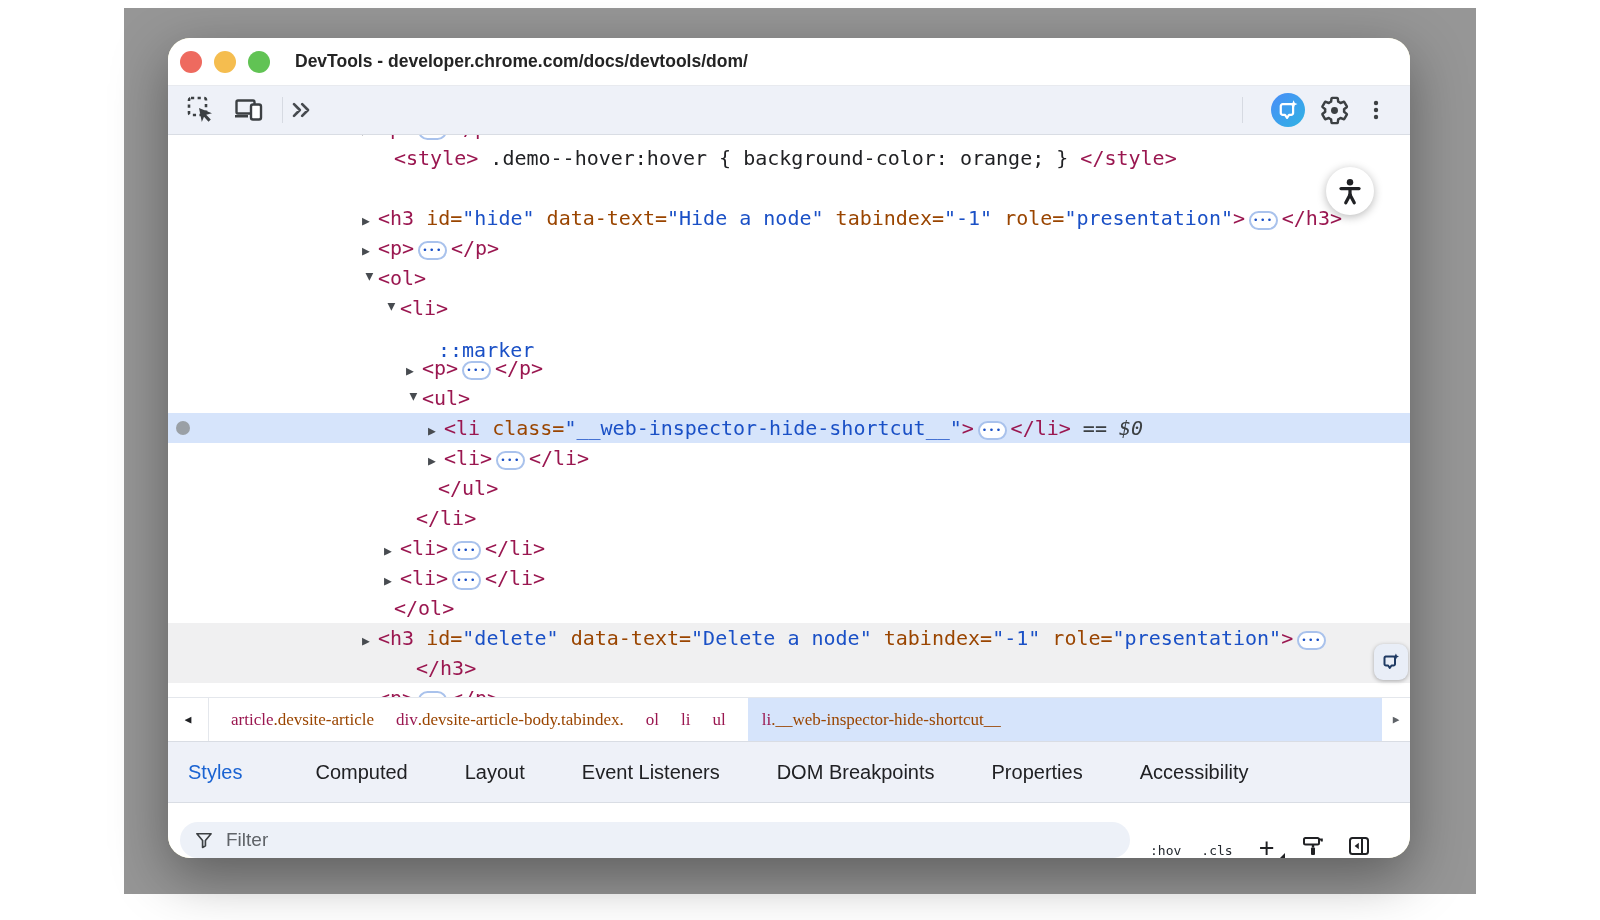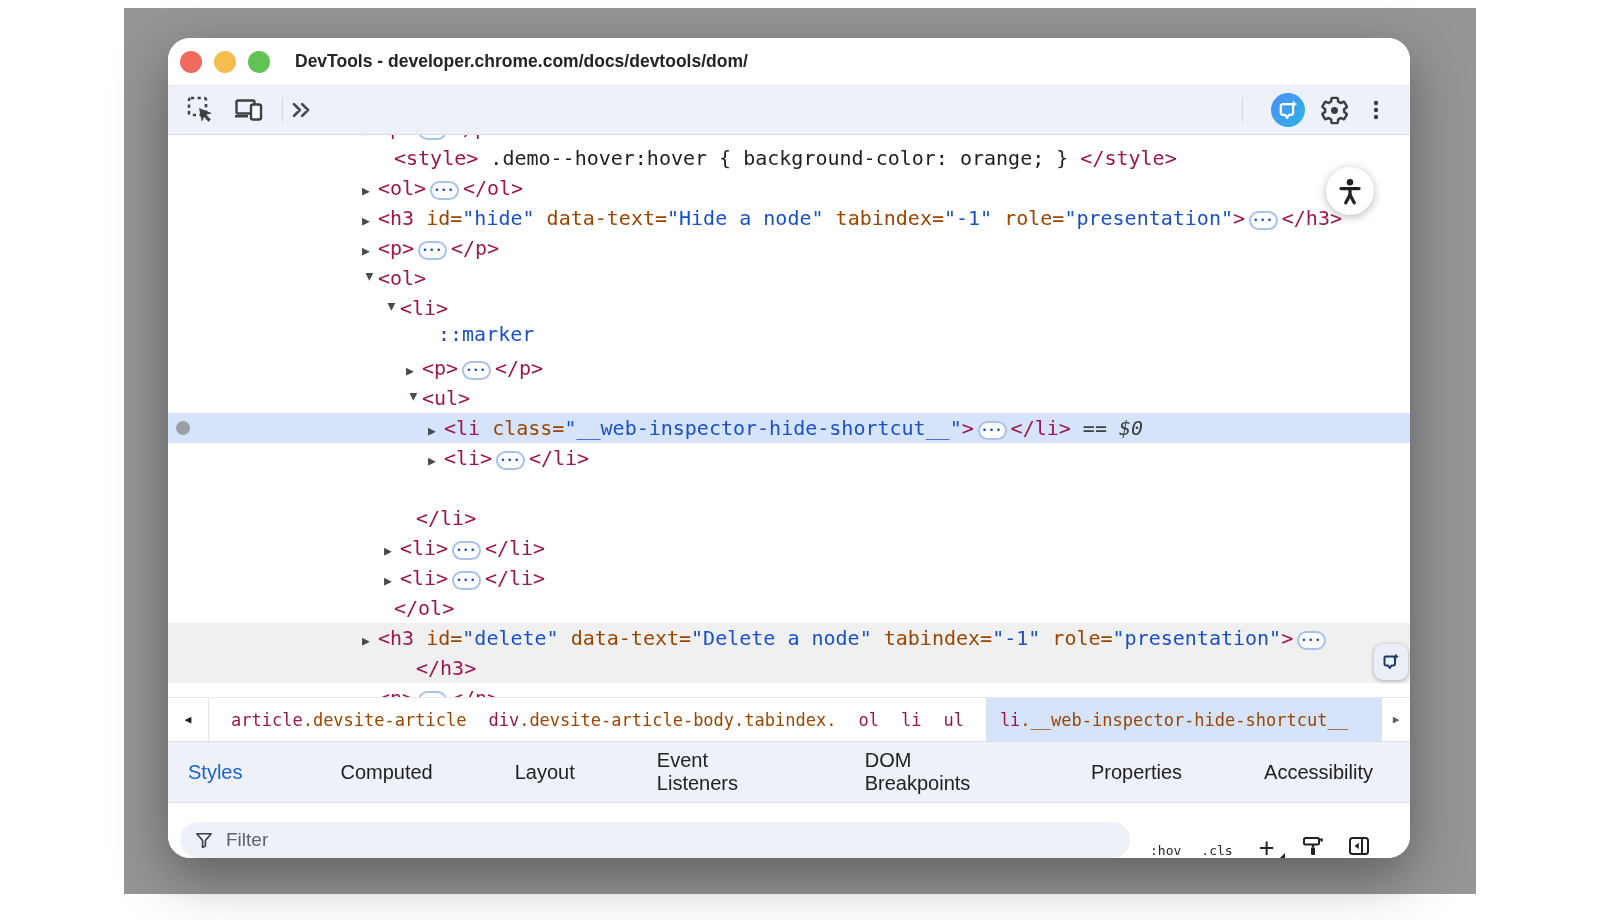--- a/index.html
+++ b/index.html
@@ -56,31 +56,31 @@
   .a11y-fab{position:absolute;left:1158px;top:129px;width:48px;height:48px;border-radius:50%;background:#fff;
     box-shadow:0 2px 10px rgba(0,0,0,.28);display:flex;align-items:center;justify-content:center;z-index:5;}
   .scroll-fab{position:absolute;left:1206px;top:606px;width:34px;height:36px;border-radius:9px;background:#e9eef7;
     box-shadow:0 1px 4px rgba(0,0,0,.3);display:flex;align-items:center;justify-content:center;z-index:5;}
 
   
   .crumbs{position:absolute;left:0;top:659px;width:100%;height:44px;box-sizing:border-box;background:#fff;
     border-top:1px solid #e4e7ec;display:flex;align-items:stretch;font-family:"DejaVu Sans Mono",monospace;font-size:17px;}
   .crumb-btn{width:40px;display:flex;align-items:center;justify-content:center;background:#fff;border-right:1px solid #e4e7ec;font-size:11px;color:#202124;}
   .crumb-btn.right{width:28px;border-right:none;border-left:none;color:#5f6368;}
-  .crumb-strip{flex:1;display:flex;align-items:stretch;overflow:hidden;}
+  .crumb-strip{flex:1;display:flex;align-items:stretch;overflow:hidden;font-family:Liberation Serif, serif;}
   .crumb{display:flex;align-items:center;margin-right:22px;white-space:nowrap;}
   .crumb:first-child{margin-left:22px;}
   .crumb .ctag{color:var(--c-tag,#9a1750);}
   .crumb .ccls{color:var(--c-attr_name,#9a4500);}
   .crumb.sel{background:var(--c-selection_bg,#d6e4fb);flex:1;margin-right:0;padding-left:14px;}
 
   
   .tabs2{position:absolute;left:0;top:703px;width:100%;height:62px;box-sizing:border-box;
     background:var(--c-toolbar_bg,#eef1f8);border-top:1px solid var(--c-line,#d9dde4);border-bottom:1px solid var(--c-line,#d9dde4);
-    display:flex;align-items:center;padding-bottom:0;gap:25px;}
+    display:flex;align-items:center;padding-bottom:0;}
   .ptab{position:relative;height:100%;display:flex;align-items:center;padding:0 20px;margin-right:17px;
     font-size:20px;color:var(--c-text,#202124);}
   .ptab.sel{color:var(--c-accent,#1a63d2);padding-right:33px;margin-right:20px;}
   .ptab.sel::after{content:"";position:absolute;left:0;right:0;bottom:-12px;height:7px;
     background:var(--c-accent,#1a63d2);border-radius:0 8px 0 0;}
 
   
   .filterbar{position:absolute;left:0;top:765px;width:100%;height:55px;background:#fff;display:flex;align-items:flex-end;}
   .fpill{margin-left:12px;width:950px;height:36px;border-radius:18px;background:#edf1f8;display:flex;align-items:center;padding:0 14px;box-sizing:border-box;}
   .fpill input{border:none;outline:none;background:transparent;font-size:19px;margin-left:10px;flex:1;
@@ -153,30 +153,30 @@
             <circle cx="12" cy="12" r="2.2" fill="#3c4043"></circle>
             <circle cx="12" cy="19" r="2.2" fill="#3c4043"></circle>
         </svg>
       </span>
     </div>
   </div>
 
   <div class="dom" id="dom-rows">
       <div class="row" style="top: -22px; padding-left: 194px;"><span class="arr">▶</span><span class="tk-tag">&lt;p&gt;</span><span class="pill">•••</span><span class="tk-tag">&lt;/p&gt;</span></div>
       <div class="row" style="top: 8px; padding-left: 210px;"><span class="arr"></span><span class="tk-tag">&lt;style&gt;</span><span class="tk-txt"> .demo--hover:hover { background-color: orange; } </span><span class="tk-tag">&lt;/style&gt;</span></div>
-      <div class="row" style="top: 38px; padding-left: 194px;"><span class="arr">▶</span><span class="tk-tag">&lt;ol&gt;</span><span class="pill">•••</span><span class="tk-tag">&lt;/ol&gt;</span></div>
       <div class="row" style="top: 68px; padding-left: 194px;"><span class="arr">▶</span><span class="tk-tag">&lt;h3</span><span class="tk-attr"> id=</span><span class="tk-val">"hide"</span><span class="tk-attr"> data-text=</span><span class="tk-val">"Hide a node"</span><span class="tk-attr"> tabindex=</span><span class="tk-val">"-1"</span><span class="tk-attr"> role=</span><span class="tk-val">"presentation"</span><span class="tk-tag">&gt;</span><span class="pill">•••</span><span class="tk-tag">&lt;/h3&gt;</span></div>
       <div class="row" style="top: 98px; padding-left: 194px;"><span class="arr">▶</span><span class="tk-tag">&lt;p&gt;</span><span class="pill">•••</span><span class="tk-tag">&lt;/p&gt;</span></div>
       <div class="row" style="top: 128px; padding-left: 194px;"><span class="arr down">▶</span><span class="tk-tag">&lt;ol&gt;</span></div>
       <div class="row" style="top: 158px; padding-left: 216px;"><span class="arr down">▶</span><span class="tk-tag">&lt;li&gt;</span></div>
-      <div class="row" style="top: 184px; padding-left: 254px;"><span class="arr"></span><span class="tk-pseudo">::marker</span></div>
+      <div class="row" style="top: 200px; padding-left: 254px;"><span class="arr"></span><span class="tk-pseudo">::marker</span></div>
       <div class="row" style="top: 218px; padding-left: 238px;"><span class="arr">▶</span><span class="tk-tag">&lt;p&gt;</span><span class="pill">•••</span><span class="tk-tag">&lt;/p&gt;</span></div>
       <div class="row" style="top: 248px; padding-left: 238px;"><span class="arr down">▶</span><span class="tk-tag">&lt;ul&gt;</span></div>
       <div class="row sel" style="top: 278px; padding-left: 260px;"><span class="dot"></span><span class="arr">▶</span><span class="tk-tag">&lt;li</span><span class="tk-attr"> class=</span><span class="tk-val">"__web-inspector-hide-shortcut__"</span><span class="tk-tag">&gt;</span><span class="pill">•••</span><span class="tk-tag">&lt;/li&gt;</span><span class="tk-eq"> == </span><span class="tk-var">$0</span></div>
       <div class="row" style="top: 308px; padding-left: 260px;"><span class="arr">▶</span><span class="tk-tag">&lt;li&gt;</span><span class="pill">•••</span><span class="tk-tag">&lt;/li&gt;</span></div>
+      <div class="row" style="top: 338px; padding-left: 254px;"><span class="arr"></span><span class="tk-tag">&lt;/ul&gt;</span></div>
       <div class="row" style="top: 368px; padding-left: 232px;"><span class="arr"></span><span class="tk-tag">&lt;/li&gt;</span></div>
       <div class="row" style="top: 398px; padding-left: 216px;"><span class="arr">▶</span><span class="tk-tag">&lt;li&gt;</span><span class="pill">•••</span><span class="tk-tag">&lt;/li&gt;</span></div>
       <div class="row" style="top: 428px; padding-left: 216px;"><span class="arr">▶</span><span class="tk-tag">&lt;li&gt;</span><span class="pill">•••</span><span class="tk-tag">&lt;/li&gt;</span></div>
       <div class="row" style="top: 458px; padding-left: 210px;"><span class="arr"></span><span class="tk-tag">&lt;/ol&gt;</span></div>
       <div class="row hov" style="top: 488px; padding-left: 194px;"><span class="arr">▶</span><span class="tk-tag">&lt;h3</span><span class="tk-attr"> id=</span><span class="tk-val">"delete"</span><span class="tk-attr"> data-text=</span><span class="tk-val">"Delete a node"</span><span class="tk-attr"> tabindex=</span><span class="tk-val">"-1"</span><span class="tk-attr"> role=</span><span class="tk-val">"presentation"</span><span class="tk-tag">&gt;</span><span class="pill">•••</span></div>
       <div class="row hov" style="top: 518px; padding-left: 232px;"><span class="arr"></span><span class="tk-tag">&lt;/h3&gt;</span></div>
       <div class="row" style="top: 548px; padding-left: 194px;"><span class="arr">▶</span><span class="tk-tag">&lt;p&gt;</span><span class="pill">•••</span><span class="tk-tag">&lt;/p&gt;</span></div>
     </div>
 
   <div class="a11y-fab">

